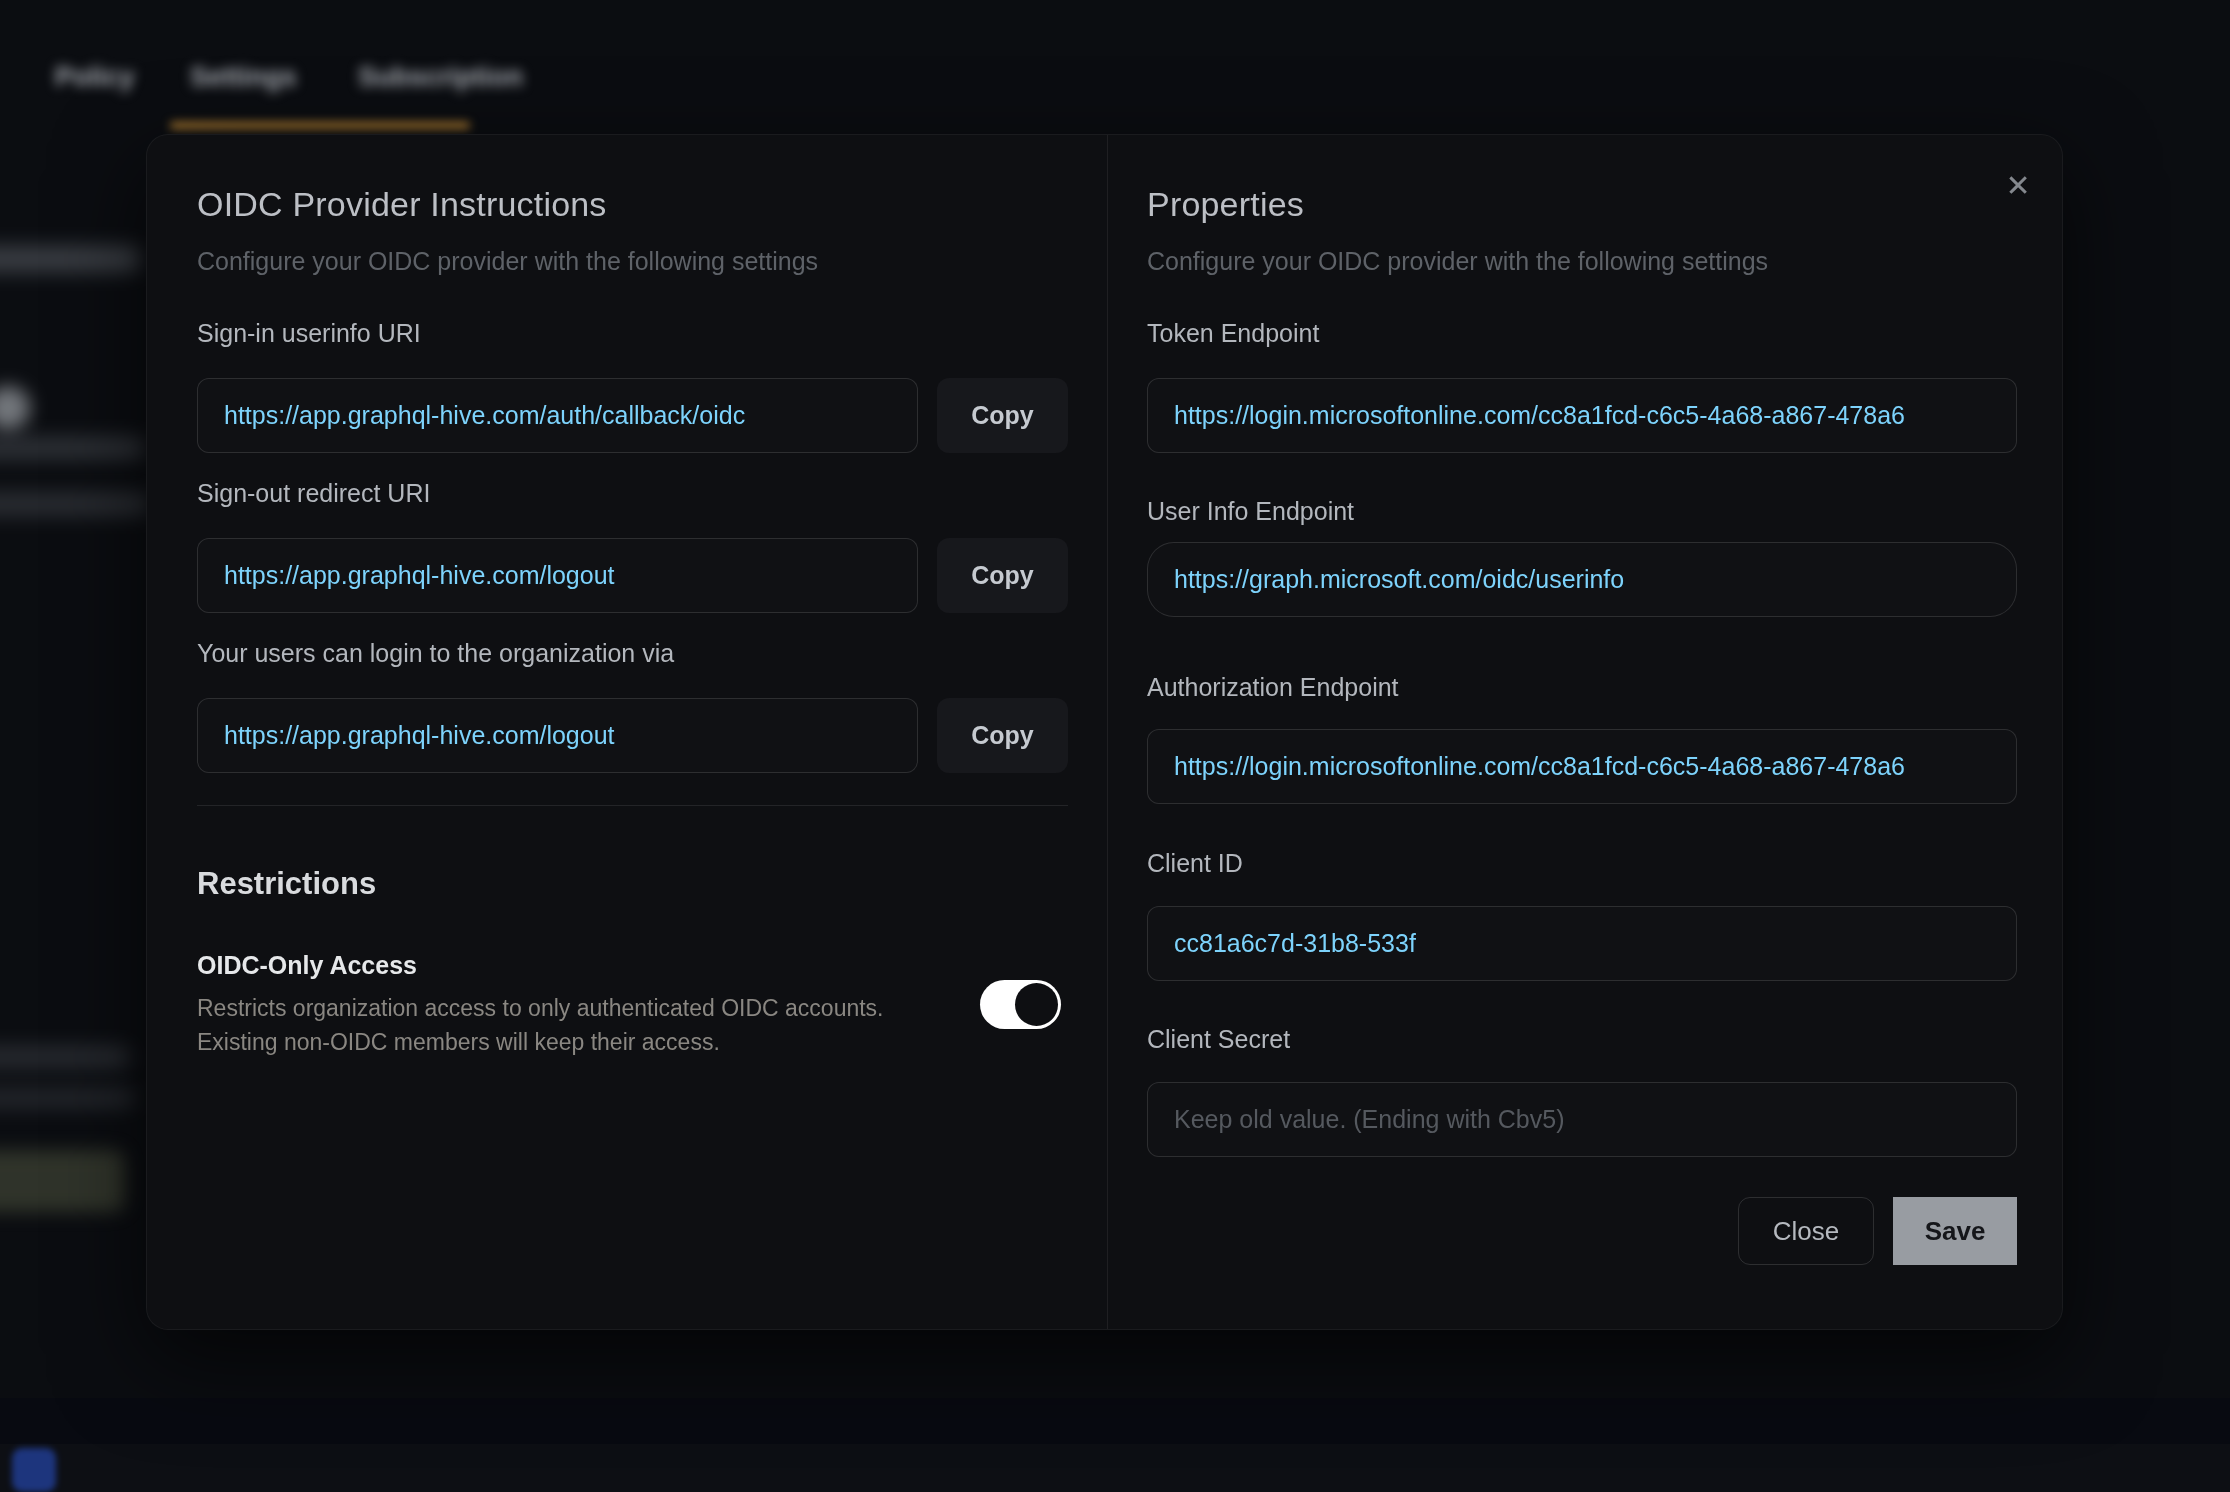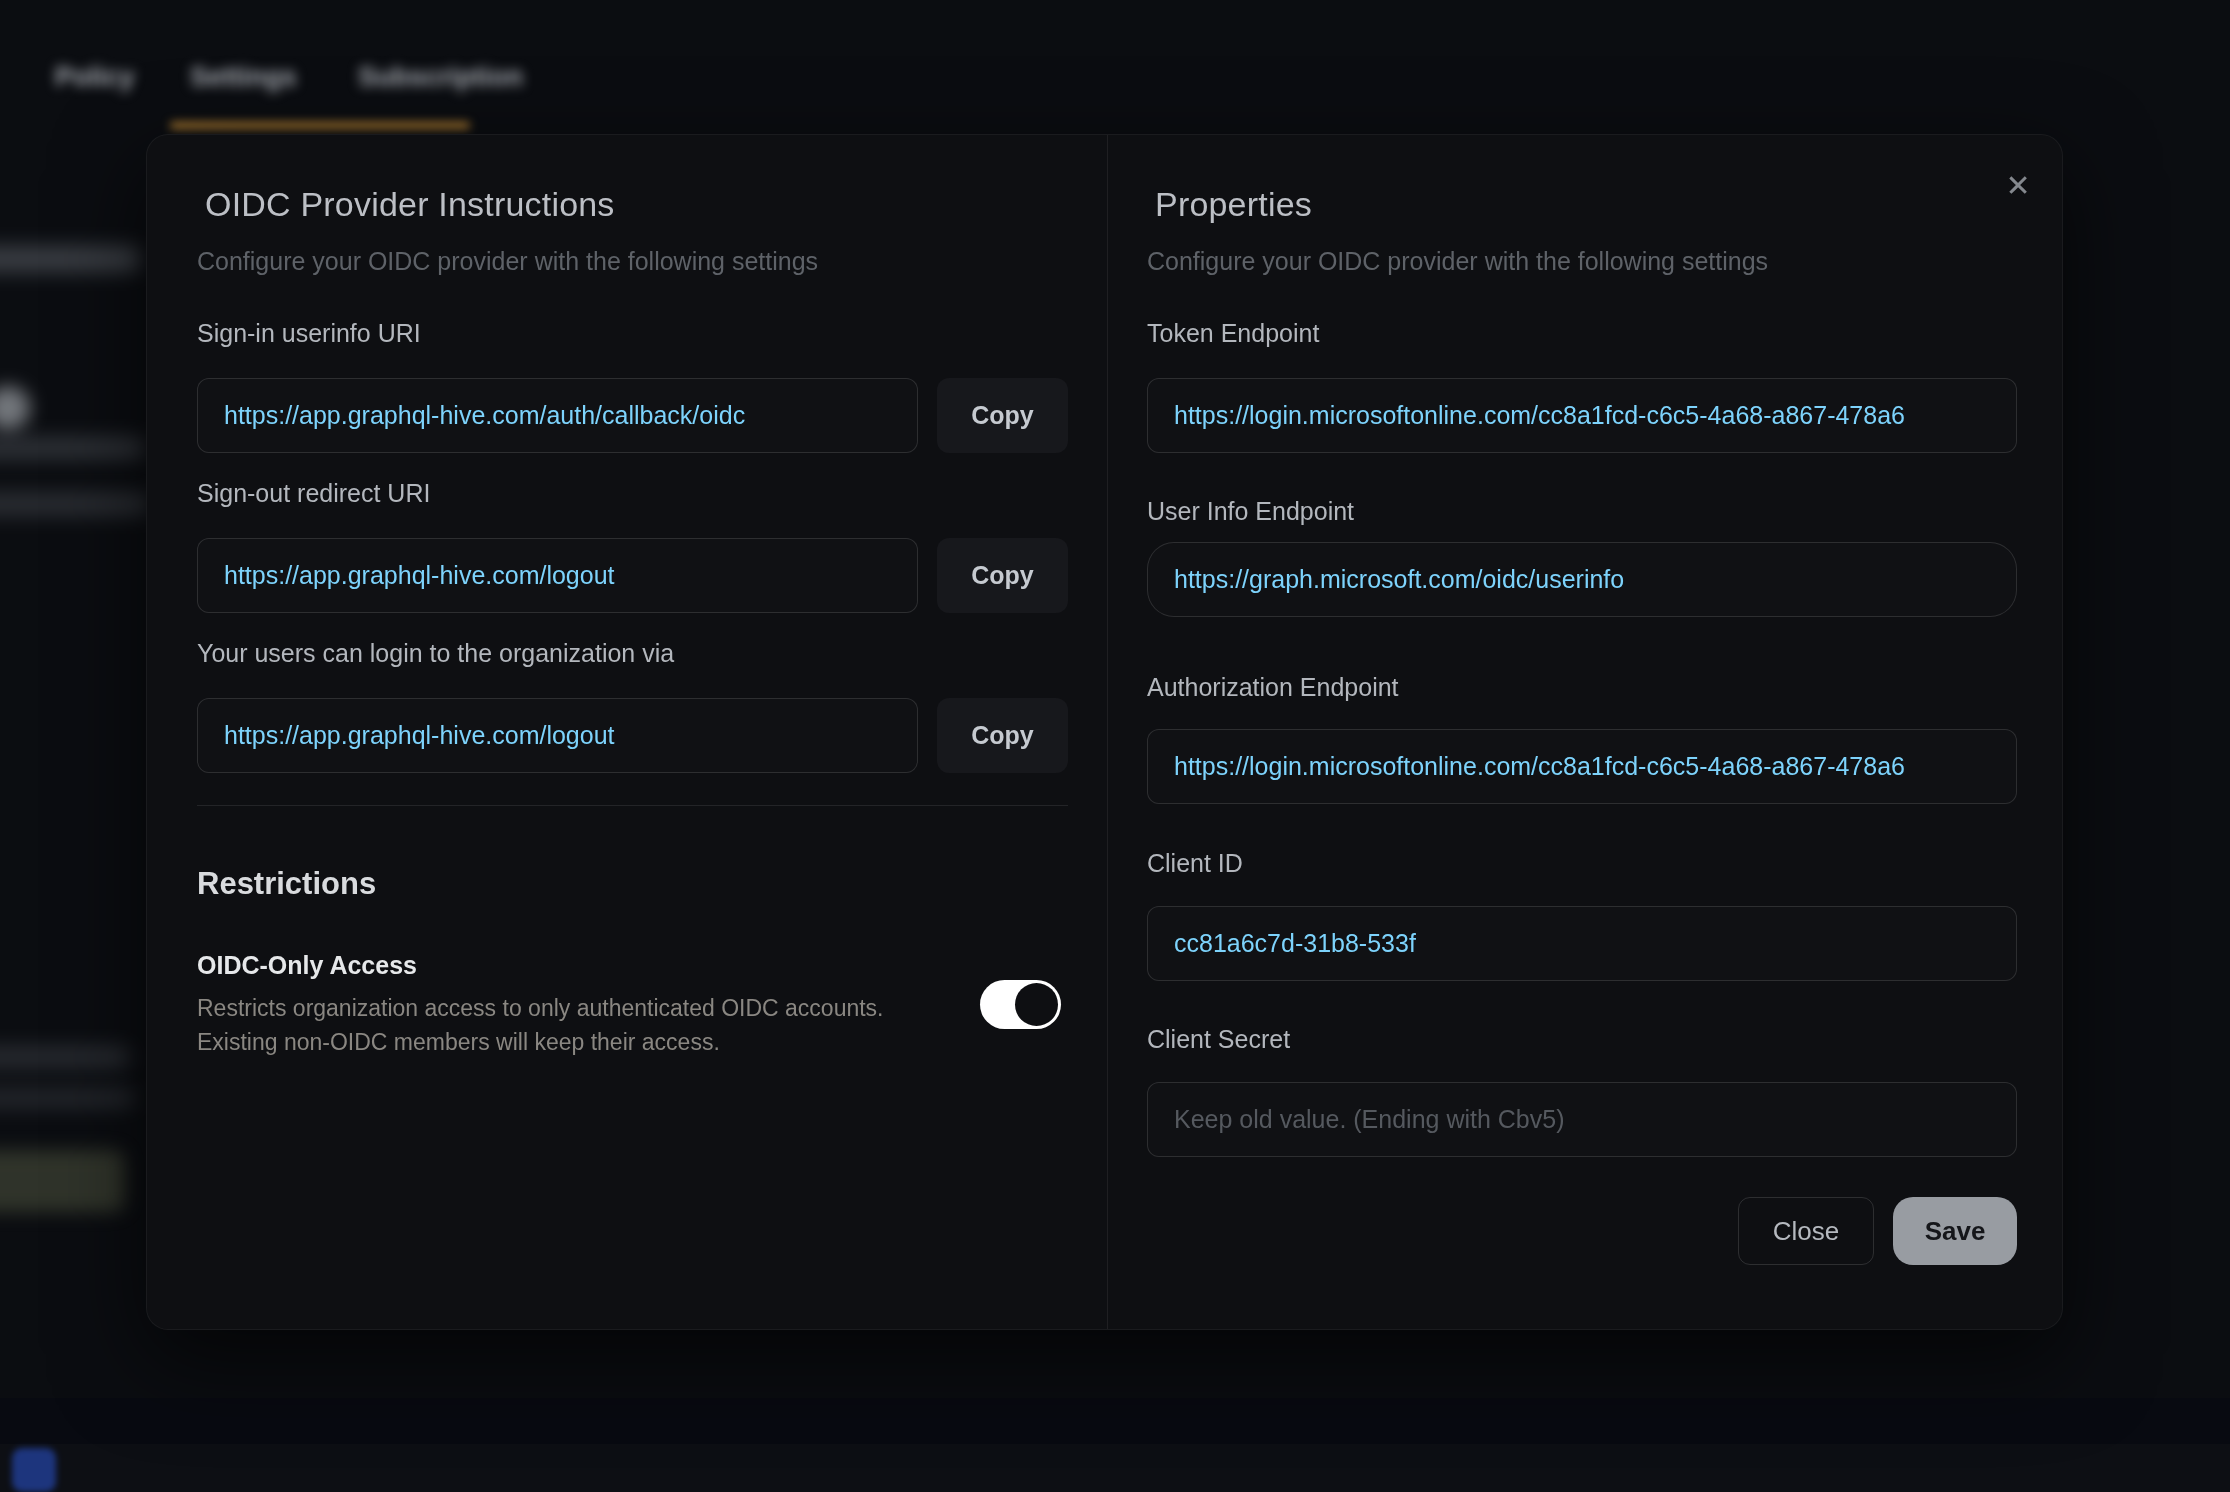--- a/index.html
+++ b/index.html
@@ -36,21 +36,21 @@
     border:1px solid rgba(255,255,255,0.05);
     border-radius:22px;
     box-shadow:0 30px 90px rgba(0,0,0,0.65);
   }
   .divider-v { position:absolute; left:960px; top:0; bottom:0; width:1px; background:rgba(255,255,255,0.07); }
 
   .col { position:absolute; top:0; }
   .col-left  { left:50px;  width:890px;  height:100%; }
   .col-right { left:1000px; width:870px; height:100%; }
 
-  .sec-title { position:absolute; font-size:34px; font-weight:500; color:#bcbfc5; letter-spacing:.2px;margin-left:8px; }
+  .sec-title { position:absolute; font-size:34px; font-weight:500; color:#bcbfc5; letter-spacing:.2px; }
   .sec-sub   { position:absolute; font-size:25px; font-weight:400; color:#5e6268; }
 
   .field-label { position:absolute; font-size:25px; font-weight:500; color:#b3b7bd; }
 
   .input-box {
     position:absolute; height:75px; border:1px solid rgba(255,255,255,0.12);
     border-radius:12px; background:rgba(255,255,255,0.01);
     display:flex; align-items:center;
   }
   .input-box input {
@@ -86,21 +86,21 @@
   }
 
   .btn-close {
     position:absolute; left:591px; top:1062px; width:136px; height:68px;
     background:transparent; border:1px solid rgba(255,255,255,0.13); border-radius:12px;
     color:#b5b9bf; font-size:26px; font-weight:500;
     font-family:"Liberation Sans","DejaVu Sans",sans-serif; cursor:pointer;
   }
   .btn-save {
     position:absolute; left:746px; top:1062px; width:124px; height:68px;
-    background:#989ca2; border:none; border-radius:20px;
+    background:#989ca2; border:none; border-radius:0;
     color:#15161a; font-size:26px; font-weight:600;
     font-family:"Liberation Sans","DejaVu Sans",sans-serif; cursor:pointer;
   }
 
   
   .l-slot-0 { top:184px; } .i-slot-0 { top:243px; }
   .l-slot-1 { top:344px; } .i-slot-1 { top:403px; }
   .l-slot-2 { top:504px; } .i-slot-2 { top:563px; }
   .r-l-0 { top:184px; } .r-i-0 { top:243px; }
   .r-l-1 { top:362px; } .r-i-1 { top:407px;border-radius:27px; }

